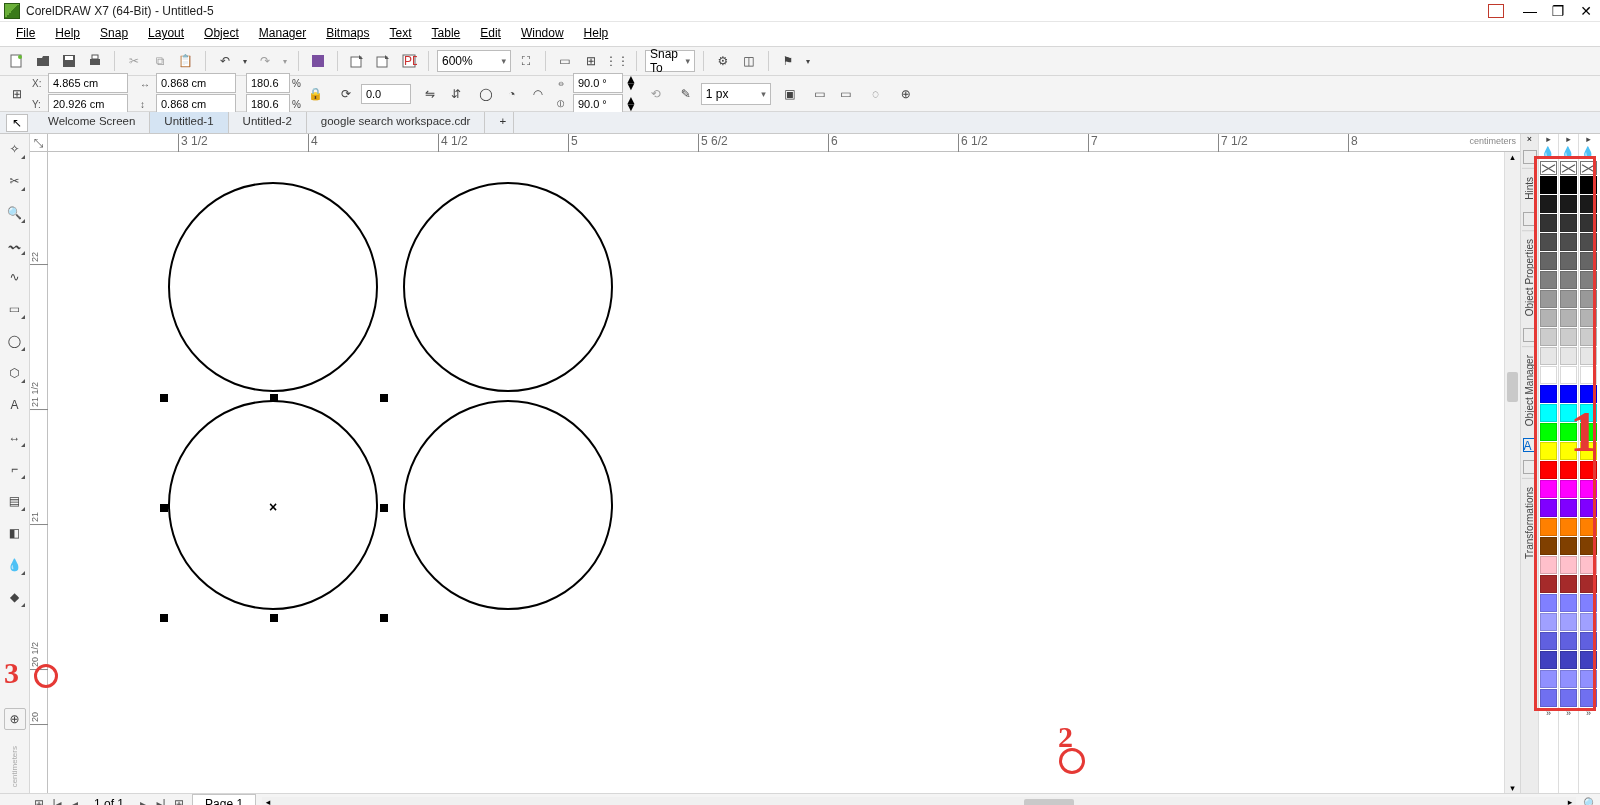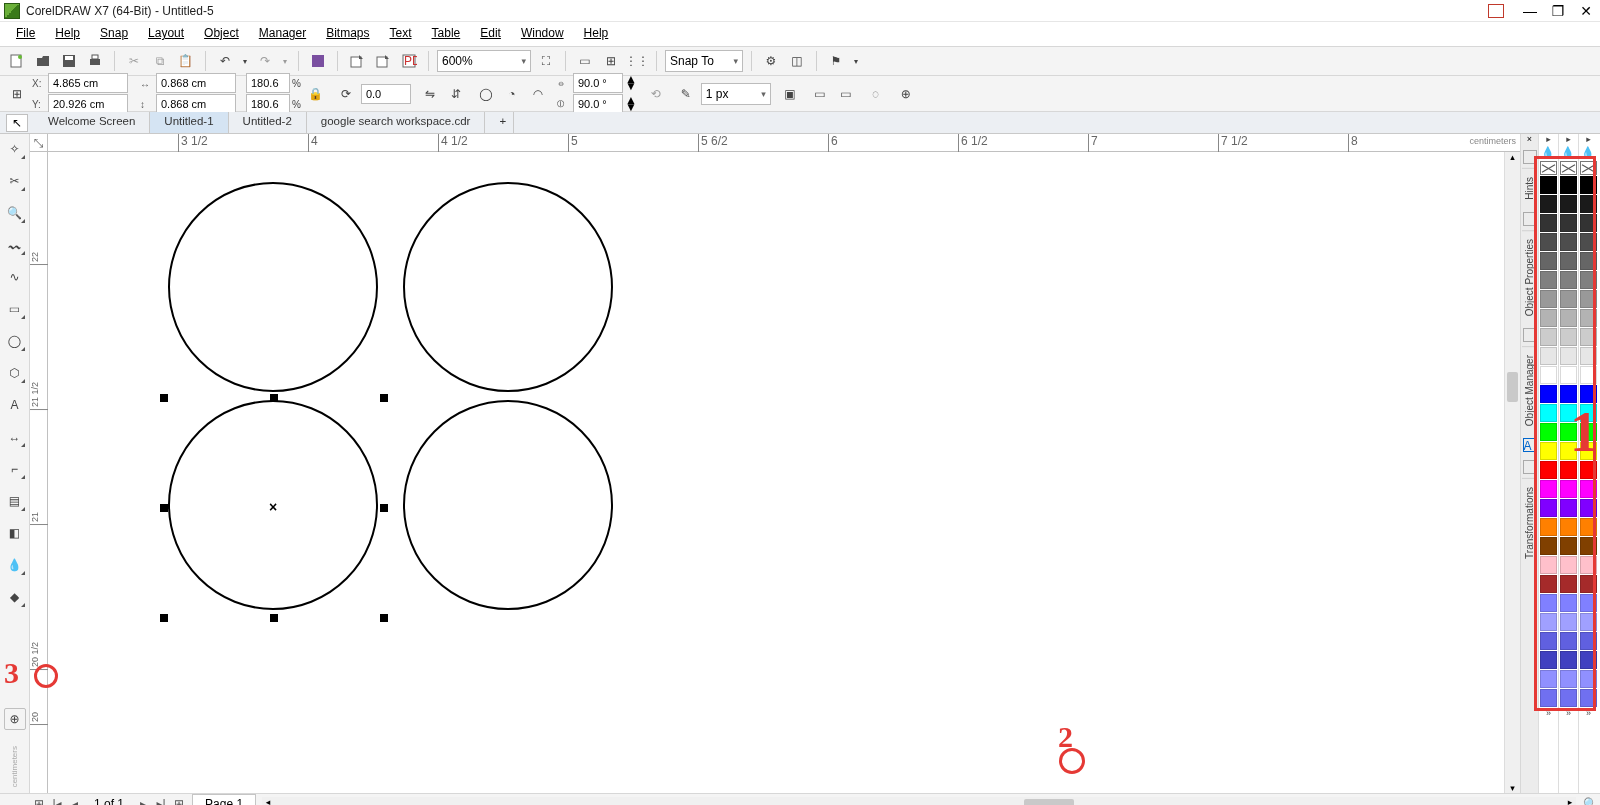--- a/index.html
+++ b/index.html
@@ -173,30 +173,30 @@
         <path d="M14 6l-4-4 0 4z" fill="#555"></path>
       </svg>
     </div>
   <div class="tbtn">
       <svg width="16" height="16">
         <rect x="2" y="2" width="12" height="12" fill="#fff" stroke="#666"></rect>
         <text x="3" y="12" font-size="6" fill="#c33">PDF</text>
       </svg>
     </div>
   <div class="sep"></div>
-  <div class="tsel" style="width:94px">
+  <div class="tsel" style="width:74px">
       <span>600%</span>
     </div>
   <div class="tbtn">⛶</div>
   <div class="sep"></div>
   <div class="tbtn">▭</div>
   <div class="tbtn">⊞</div>
   <div class="tbtn">⋮⋮</div>
   <div class="sep"></div>
-  <div class="tsel" style="width:78px">
+  <div class="tsel" style="width:50px">
       <span>Snap To</span>
     </div>
   <div class="sep"></div>
   <div class="tbtn">⚙</div>
   <div class="tbtn">◫</div>
   <div class="sep"></div>
   <div class="tbtn">⚑</div>
   <div class="tbtn" style="width:10px;font-size:8px">▾</div>
 </div>
 

